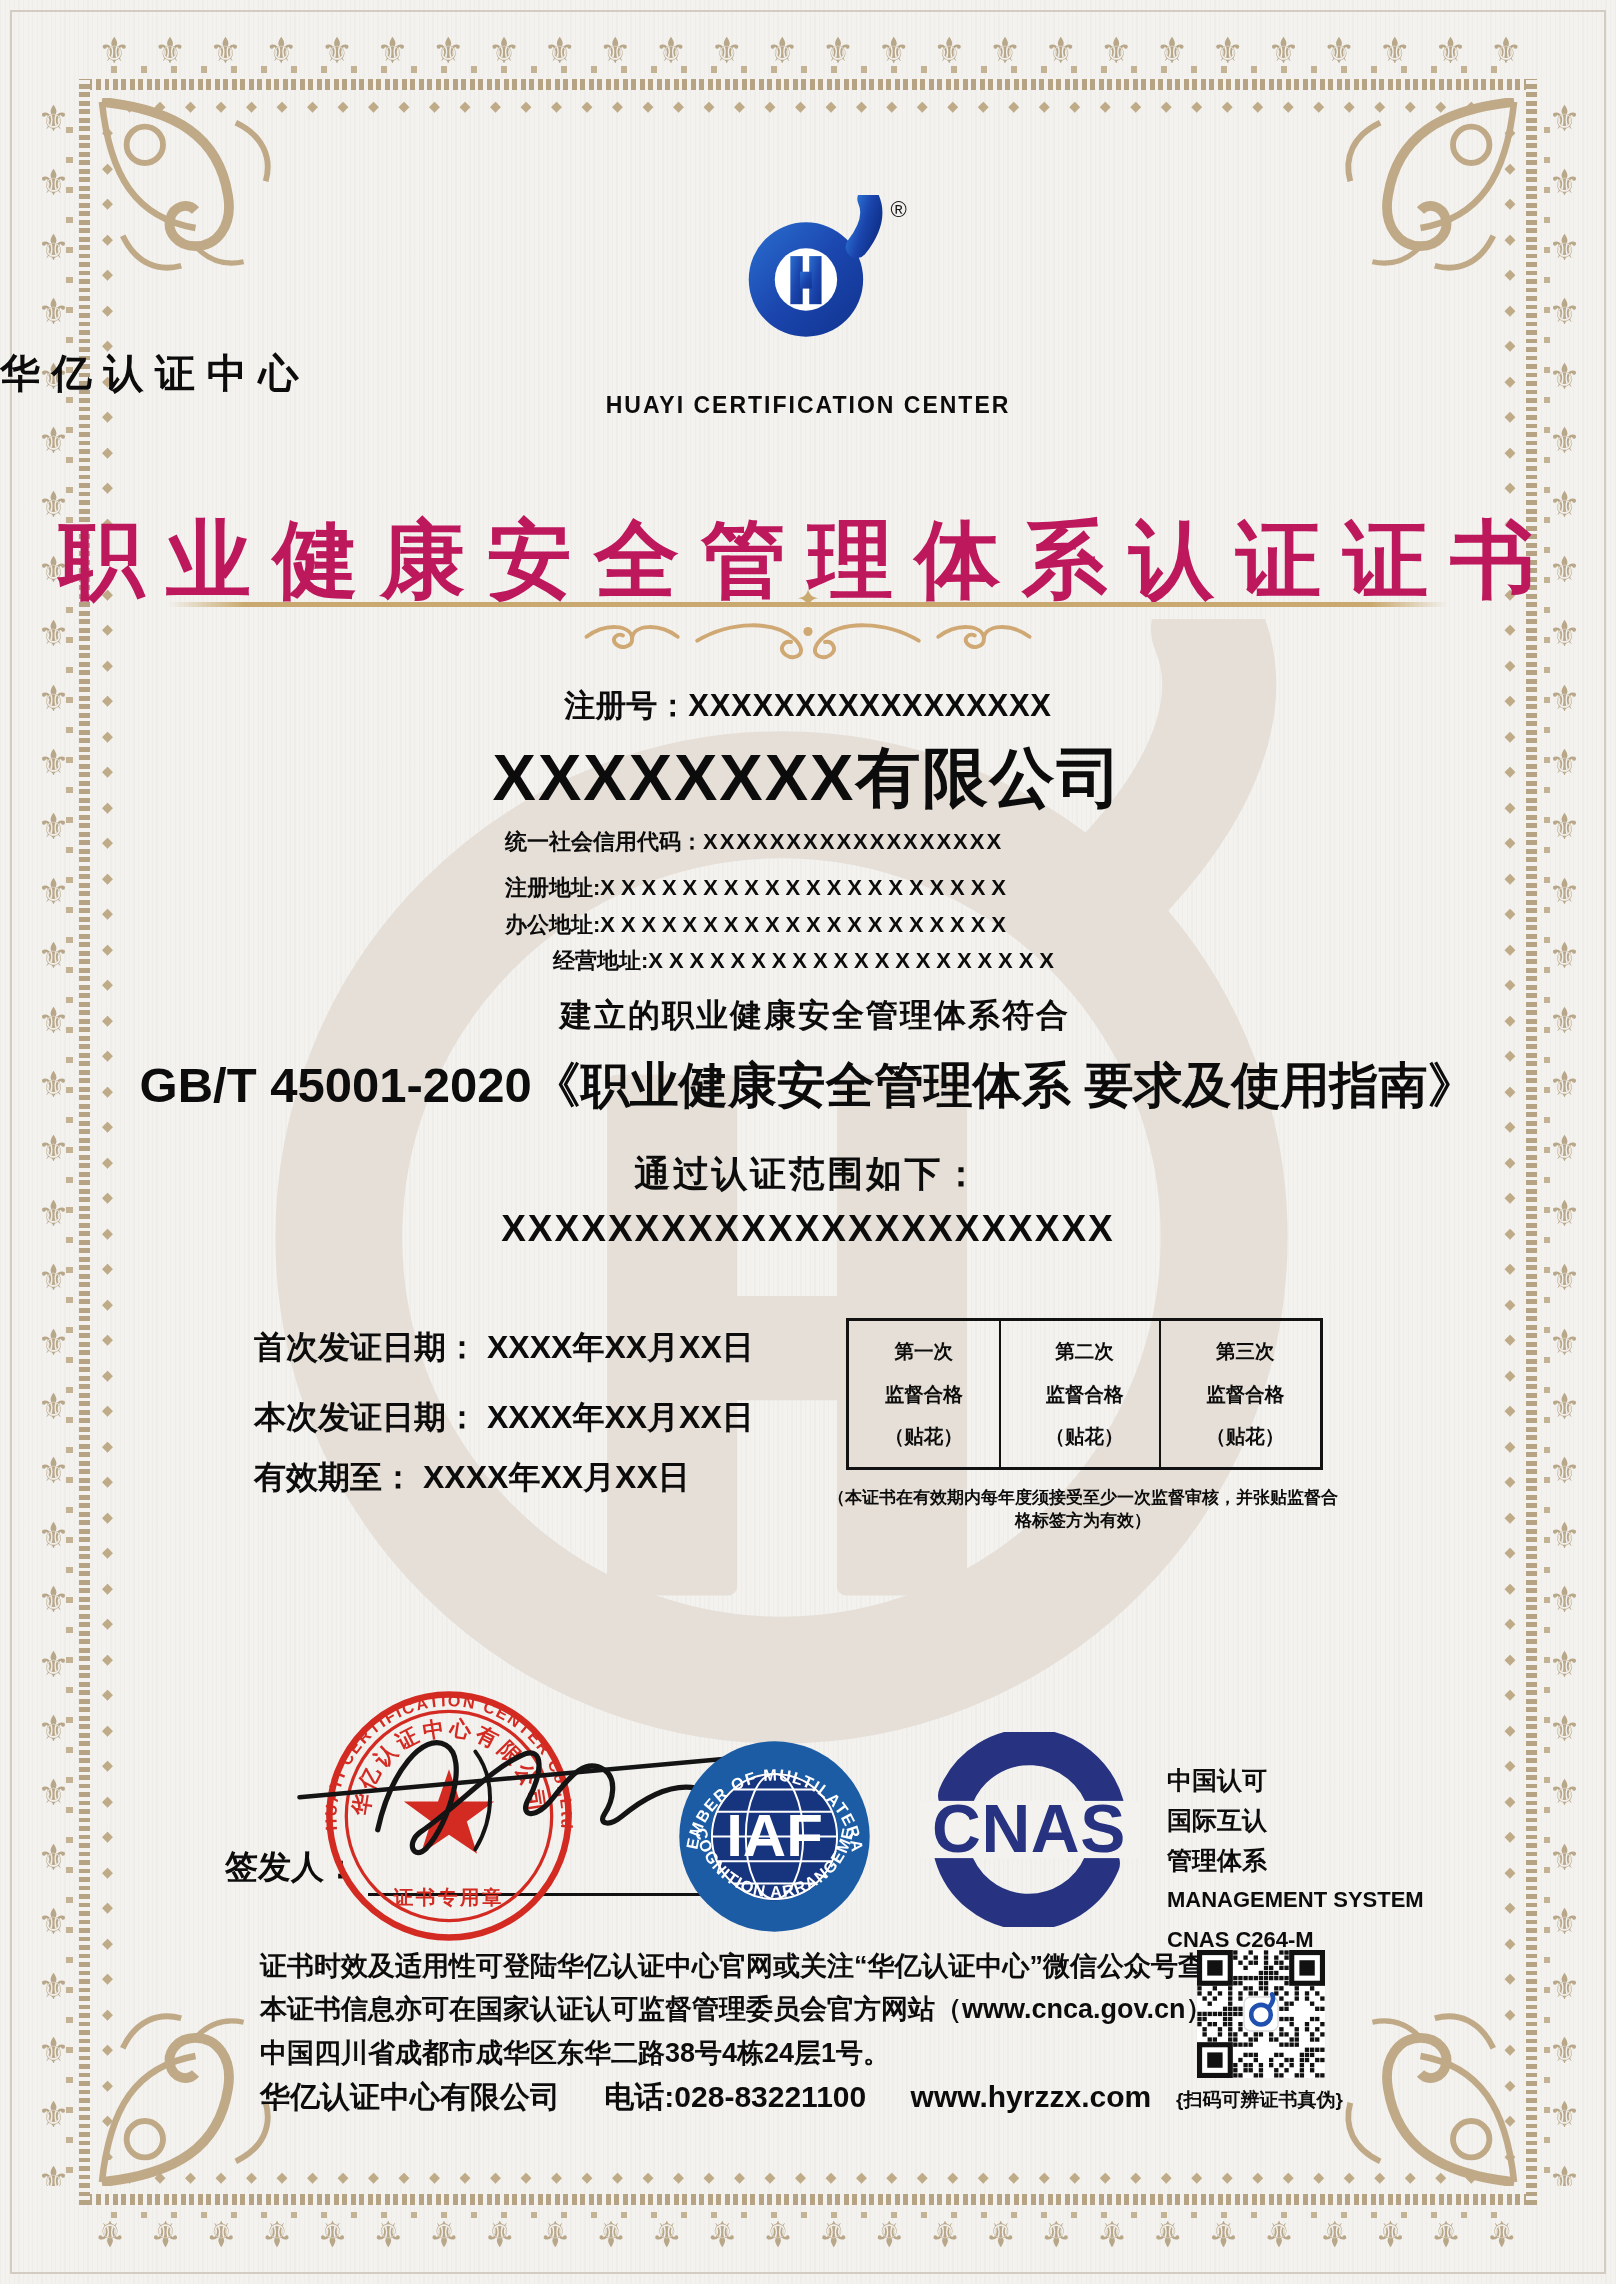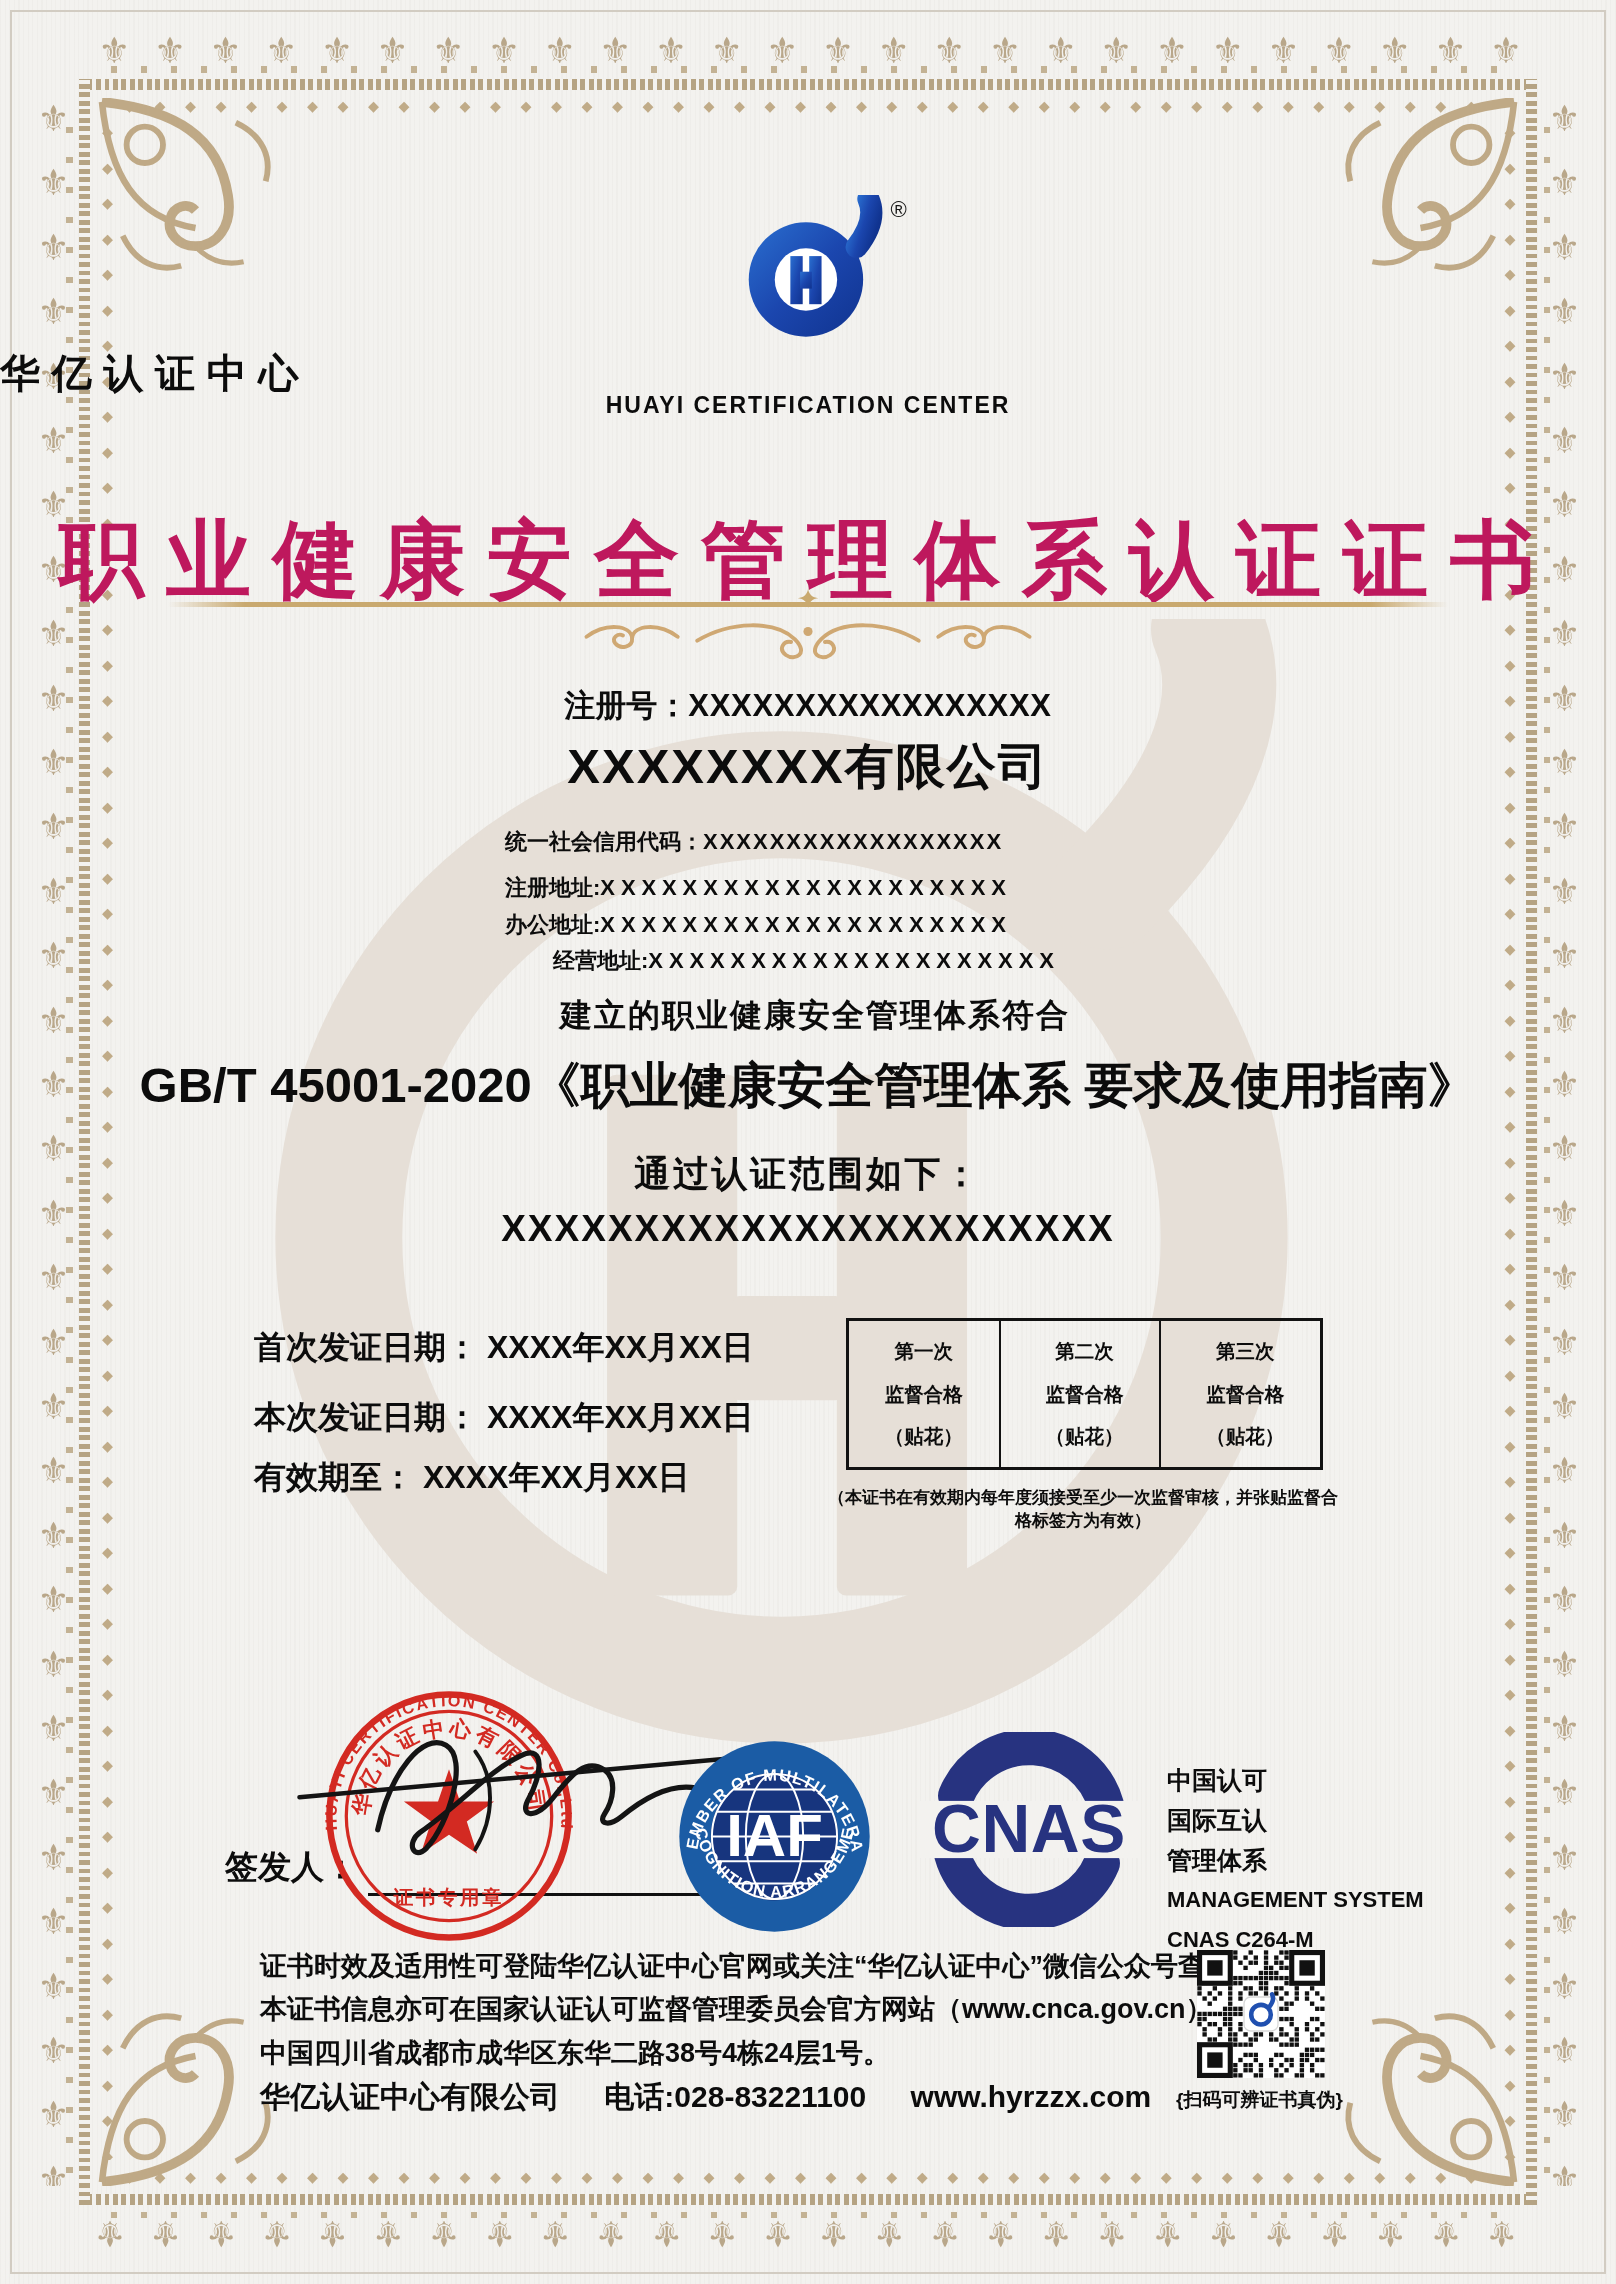--- a/index.html
+++ b/index.html
@@ -51,21 +51,21 @@
   
   .logo-cn{top:346px;left:0;right:0;text-align:left;font-size:40px;font-weight:900;letter-spacing:11.7px;}
   .logo-en{top:392px;left:0;right:0;text-align:center;font-size:23px;font-weight:700;letter-spacing:2px;}
   .title{top:503px;left:0;right:0;text-align:center;font-size:85px;font-weight:900;letter-spacing:22px;color:#be185d;}
   .gold-rule{top:602px;left:168px;right:168px;height:4.6px;
     background:linear-gradient(90deg,rgba(201,169,111,0) 0,#c9a96f 6%,#c9a96f 94%,rgba(201,169,111,0) 100%);}
   .rule-gem{top:583px;left:0;right:0;text-align:center;font-size:27px;color:#c9a96f;}
   
   .reg-line{top:685px;left:0;right:0;text-align:center;font-size:31px;font-weight:700;}
   .reg-line .val{letter-spacing:0.7px;}
-  .company{top:734px;left:0;right:0;text-align:center;font-size:49px;font-weight:900;letter-spacing:2px;}
+  .company{top:734px;left:0;right:0;text-align:center;font-size:65px;font-weight:900;letter-spacing:2px;}
   .info{left:505px;font-size:22px;font-weight:700;white-space:nowrap;}
   .info .val{letter-spacing:2px;}
   .info.addr .val{letter-spacing:5.9px;}
   .credit{top:827px;}
   .addr1{top:873px;}
   .addr2{top:910px;}
   .addr3{top:946px;margin-left:48px;}
   .conform{top:994px;left:0;right:1px;text-align:center;font-size:32px;font-weight:900;letter-spacing:2px;padding-left:15px;}
   .standard{top:1053px;left:0;right:0;text-align:center;font-size:49px;font-weight:900;letter-spacing:0px;}
   .scope-head{top:1150px;left:0;right:0;text-align:center;font-size:36px;font-weight:900;letter-spacing:2.6px;}

